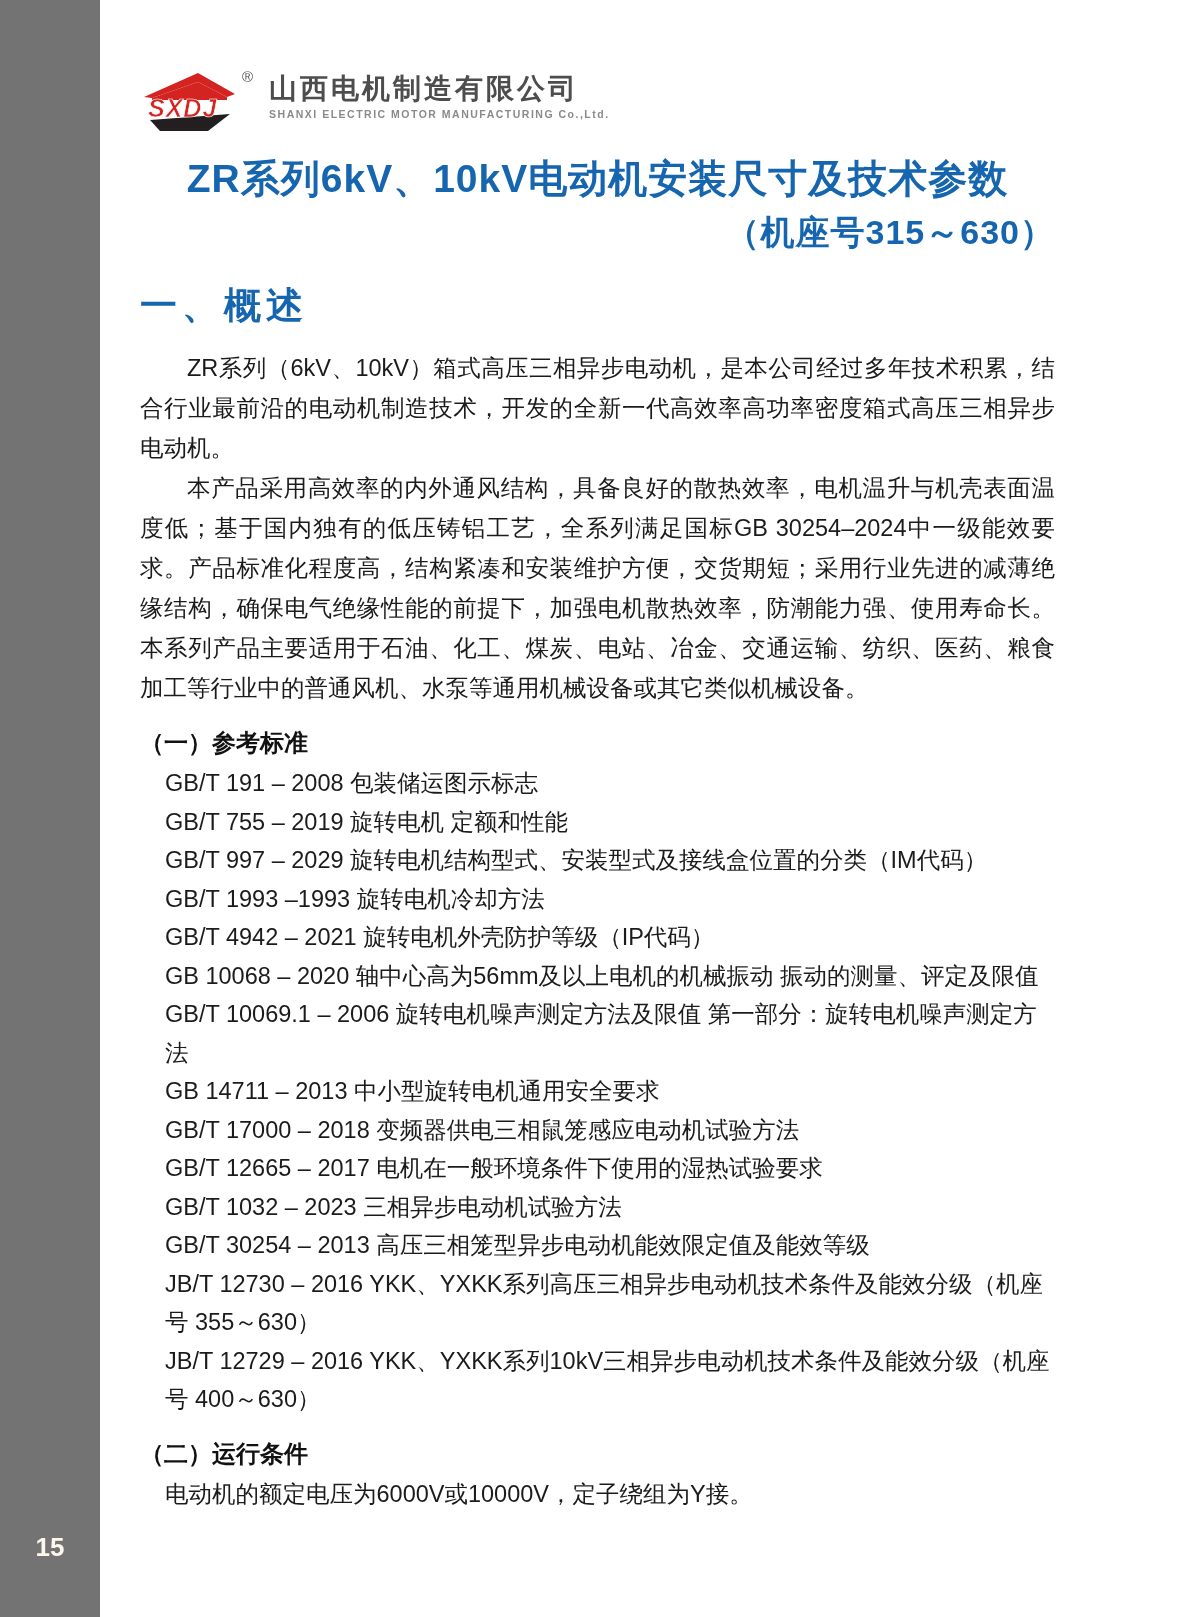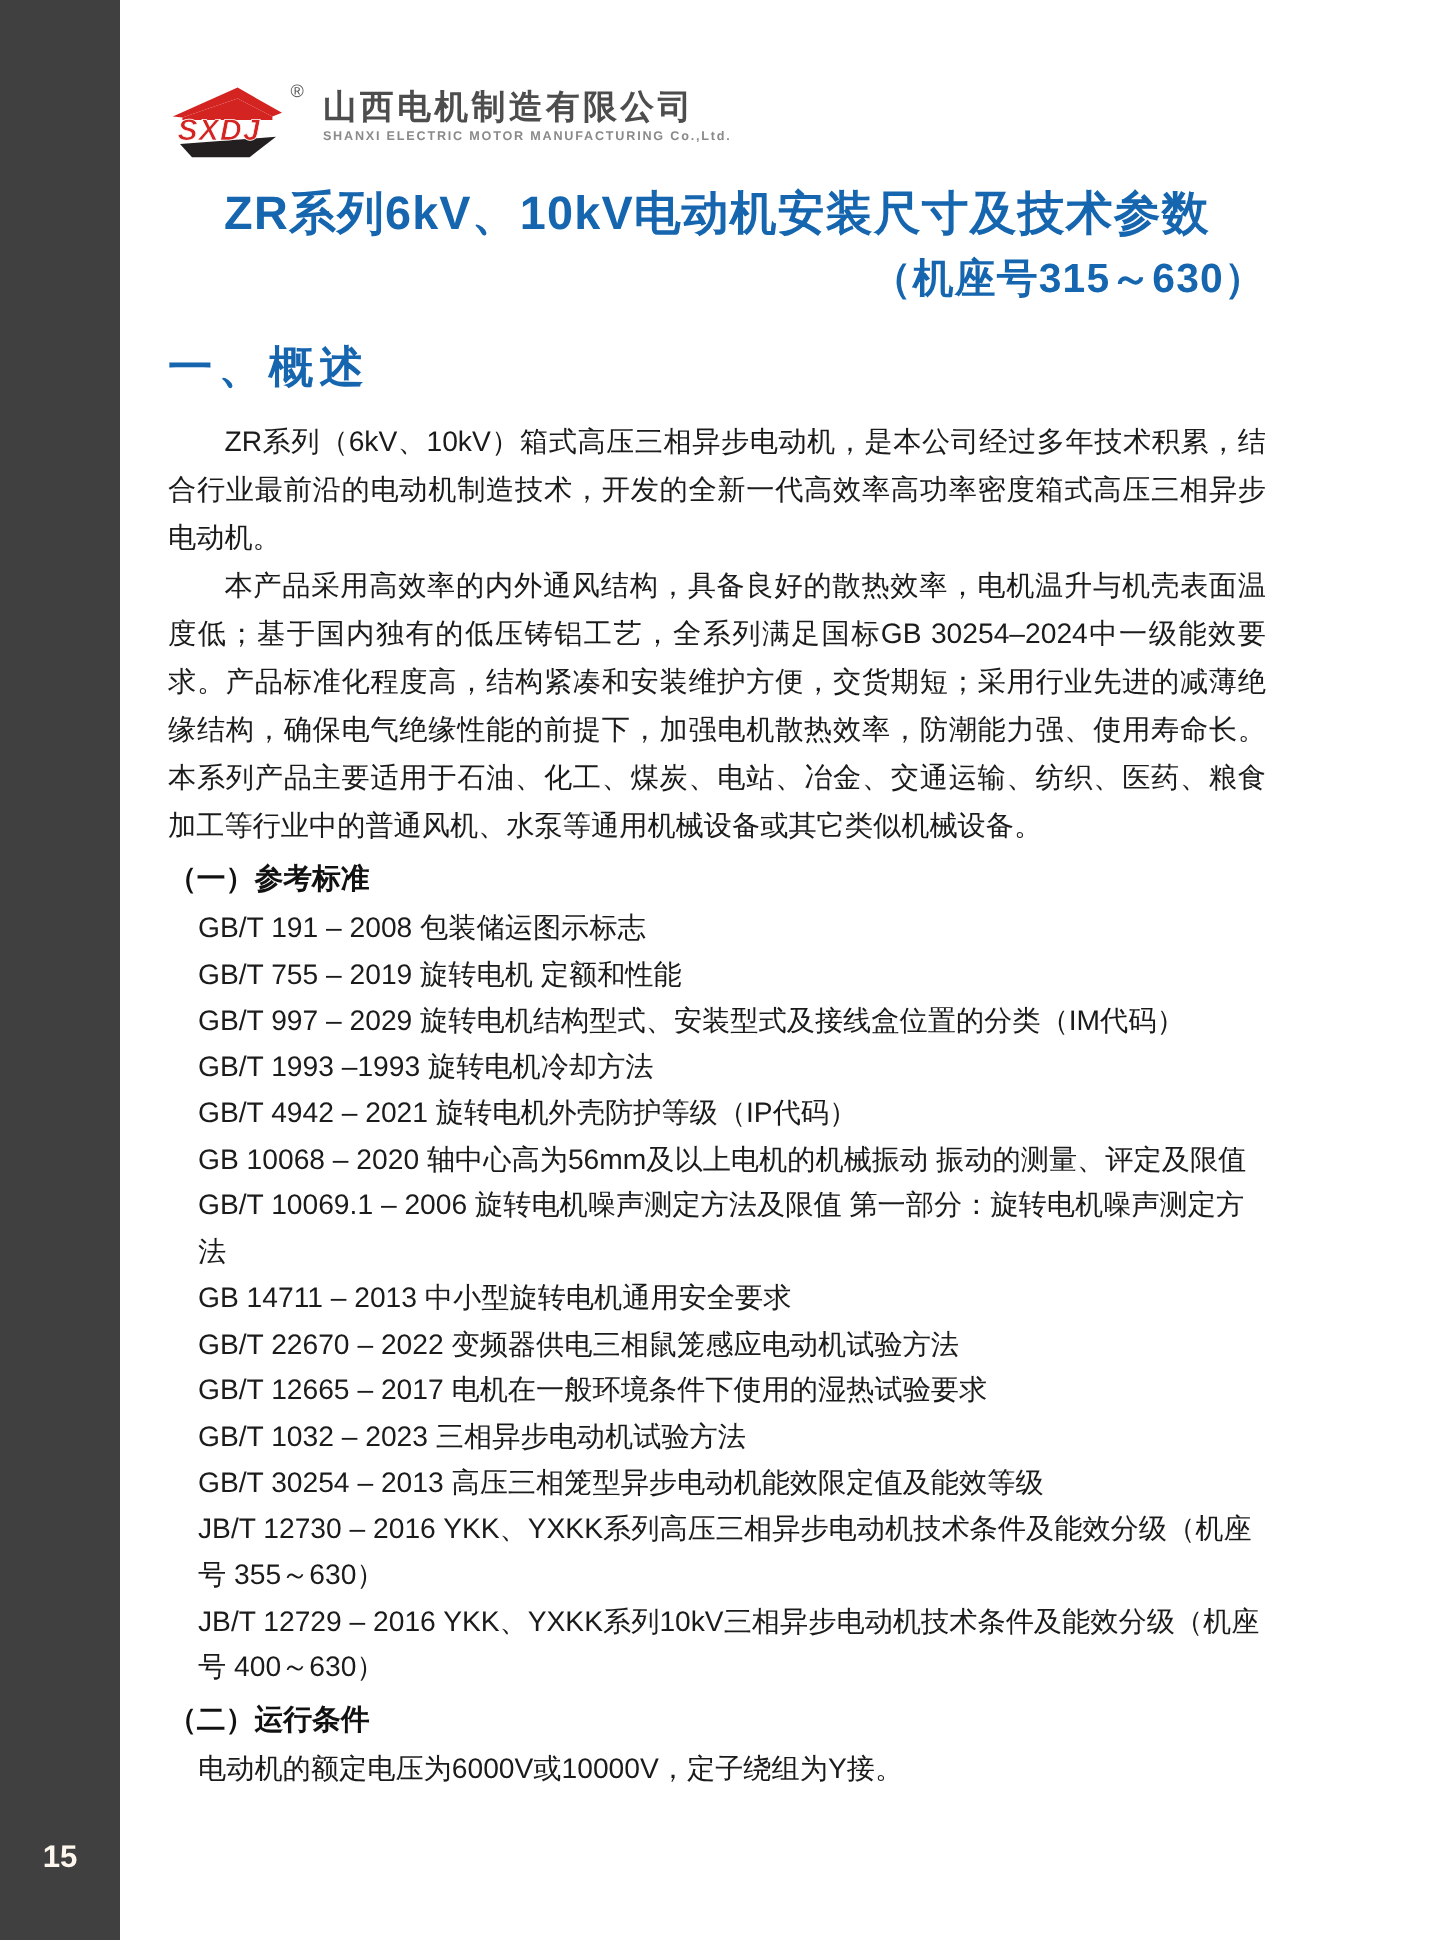--- a/index.html
+++ b/index.html
@@ -5,21 +5,21 @@
   html,body { margin:0; padding:0; background:#ffffff; }
   .page {
     position:relative; width:1200px; height:1617px;
     background:#ffffff; overflow:hidden;
     font-family:"Liberation Sans","DejaVu Sans",sans-serif;
     color:#1b1b1b;
   }
   
   .sideband {
     position:absolute; left:0; top:0; width:100px; height:1617px;
-    background:#404040;
+    background:#737373;
   }
   .page-num {
     position:absolute; left:0; top:1532px; width:100px;
     text-align:center; font-size:26px; font-weight:bold; color:#fdf7ee;
   }
   
   .content {
     position:absolute; left:100px; top:0; width:1100px;
     box-sizing:border-box; padding:0 145px 0 40px;
   }
@@ -44,21 +44,21 @@
     margin-top:34px; color:#1565af; font-weight:bold;
     font-size:37px; line-height:40px; letter-spacing:5px;
   }
   
   .body-block { margin-top:22px; }
   .para {
     margin:0; font-size:23.5px; line-height:40px; text-align:justify;
     text-indent:2em; color:#1b1b1b;
   }
   .sub-heading {
-    margin-top:6px; font-size:24px; font-weight:bold; color:#111;
+    margin-top:16px; font-size:24px; font-weight:bold; color:#111;
     line-height:38px;
   }
   .std-list { margin-left:25px; margin-top:2px; }
   .std-item {
     font-size:23.5px; line-height:38.5px; color:#1b1b1b; text-align:left;
   }
   .run-cond {
     margin-left:25px; margin-top:2px; font-size:23.5px; line-height:38.5px;
     color:#1b1b1b;
   }
@@ -105,21 +105,21 @@
     <div class="std-list">
 
     <div class="std-item">GB/T 191 – 2008 包装储运图示标志</div>
         <div class="std-item">GB/T 755 – 2019  旋转电机 定额和性能</div>
         <div class="std-item">GB/T 997 – 2029 旋转电机结构型式、安装型式及接线盒位置的分类（IM代码）</div>
         <div class="std-item">GB/T 1993 –1993 旋转电机冷却方法</div>
         <div class="std-item">GB/T 4942 – 2021 旋转电机外壳防护等级（IP代码）</div>
         <div class="std-item">GB 10068 – 2020 轴中心高为56mm及以上电机的机械振动 振动的测量、评定及限值</div>
         <div class="std-item">GB/T 10069.1 – 2006 旋转电机噪声测定方法及限值 第一部分：旋转电机噪声测定方法</div>
         <div class="std-item">GB 14711 – 2013 中小型旋转电机通用安全要求</div>
-        <div class="std-item">GB/T 22670 – 2022 变频器供电三相鼠笼感应电动机试验方法</div>
+        <div class="std-item">GB/T 17000 – 2018 变频器供电三相鼠笼感应电动机试验方法</div>
         <div class="std-item">GB/T 12665 – 2017 电机在一般环境条件下使用的湿热试验要求</div>
         <div class="std-item">GB/T 1032 – 2023 三相异步电动机试验方法</div>
         <div class="std-item">GB/T 30254 – 2013 高压三相笼型异步电动机能效限定值及能效等级</div>
         <div class="std-item">JB/T 12730 – 2016 YKK、YXKK系列高压三相异步电动机技术条件及能效分级（机座号 355～630）</div>
         <div class="std-item">JB/T 12729 – 2016 YKK、YXKK系列10kV三相异步电动机技术条件及能效分级（机座号 400～630）</div>
       </div>
 
     <div class="sub-heading">（二）运行条件</div>
     <div class="run-cond">电动机的额定电压为6000V或10000V，定子绕组为Y接。</div>
 

